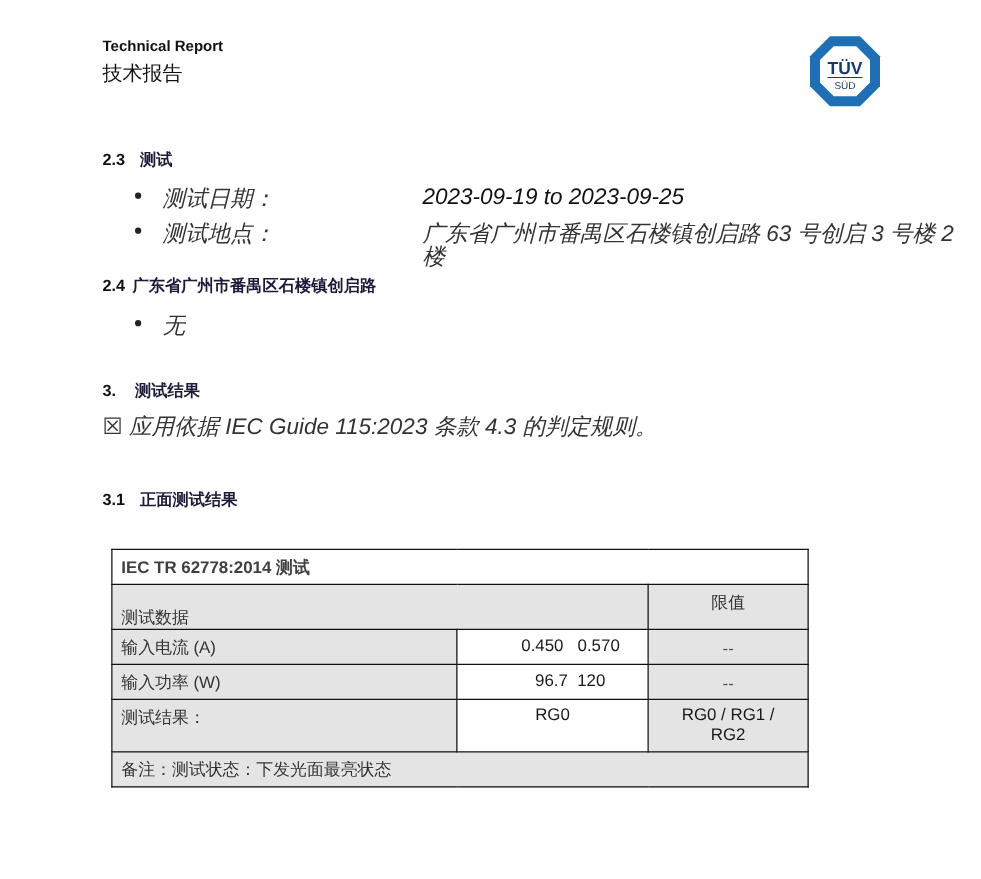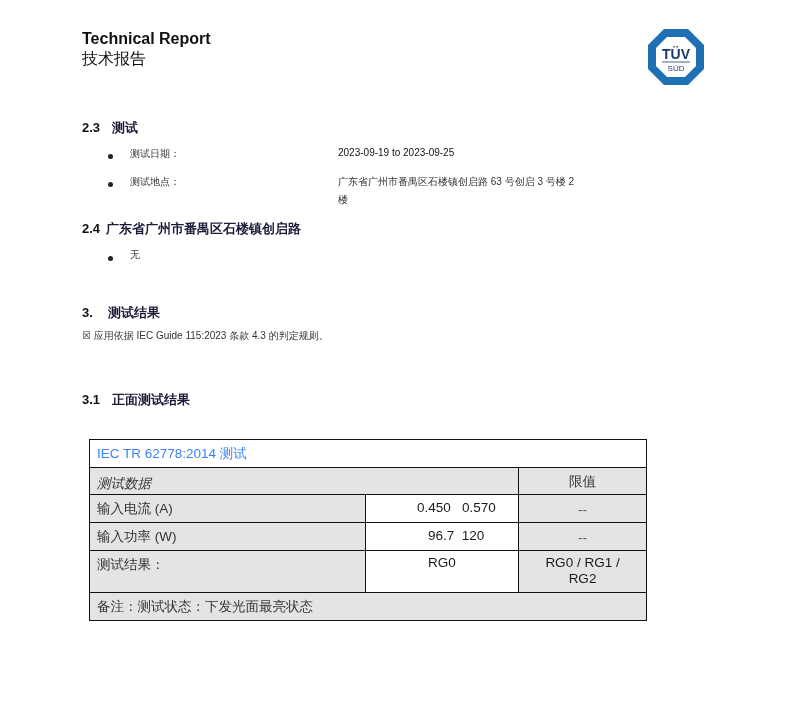--- a/index.html
+++ b/index.html
@@ -1,26 +1,26 @@
 <!DOCTYPE html>
 <html><head>
 <meta charset="utf-8">
 <style>
   html, body { margin: 0; padding: 0; }
   body {
     width: 785px; height: 703px; background: #ffffff; position: relative; overflow: hidden;
     font-family: "Liberation Sans", "DejaVu Sans", sans-serif; color: #1a1a1a;
   }
   .abs { position: absolute; }
-  .hdr-title { left: 82px; top: 30px; font-size: 16px; font-weight: bold; color: #111; }
+  .hdr-title { left: 82px; top: 30px; font-size: 12px; font-weight: bold; color: #111; }
   .hdr-sub { left: 82px; top: 49px; font-size: 16px; color: #111; }
   .logo { left: 647px; top: 28px; width: 58px; height: 58px; }
   .sec { font-size: 13px; font-weight: bold; color: #1c1c3a; }
   .sec .num { color: #111; display: inline-block; }
-  .body-txt { font-size: 10px; color: #333; }
+  .body-txt { font-size: 18px; color: #333; font-style: italic; }
   .bullet { width: 5px; height: 5px; background: #222; border-radius: 50%; }
   table.res {
     position: absolute; left: 89px; top: 439px; width: 557px;
     border-collapse: collapse; font-size: 13.5px; table-layout: fixed;
   }
   table.res td { border: 1.5px solid #111; padding: 0 7px; vertical-align: top; }
   .gray { background: #e4e4e4; }
   .white { background: #fff; }
   .ctr { text-align: center; }
   .navy { color: #2a2a5a; }
@@ -71,24 +71,24 @@
 </div>
 
 <table class="res">
   <colgroup>
       <col style="width:276px">
       <col style="width:153px">
       <col style="width:128px">
     </colgroup>
   <tbody>
       <tr style="height:28px">
-    <td colspan="3" class="white" style="padding-top:5px; color:#3b82f6;">IEC TR 62778:2014  测试</td>
+    <td colspan="3" class="white" style="padding-top:5px; color:#404040;font-weight:bold;">IEC TR 62778:2014  测试</td>
   </tr>
   <tr style="height:27px">
-    <td colspan="2" class="gray lbl" style="padding-top:7px;font-style:italic;">测试数据</td>
+    <td colspan="2" class="gray lbl" style="padding-top:17px;">测试数据</td>
     <td class="gray ctr lbl" style="padding-top:5px;">限值</td>
   </tr>
   <tr style="height:28px">
     <td class="gray lbl" style="padding-top:5px;">输入电流 (A)</td>
     <td class="white" style="padding-top:5px; padding-left:51px; white-space:pre;">0.450   0.570</td>
     <td class="gray ctr" style="padding-top:7px; color:#555;">--</td>
   </tr>
   <tr style="height:28px">
     <td class="gray lbl" style="padding-top:5px;">输入功率 (W)</td>
     <td class="white" style="padding-top:5px; padding-left:62px; white-space:pre;">96.7  120</td>

